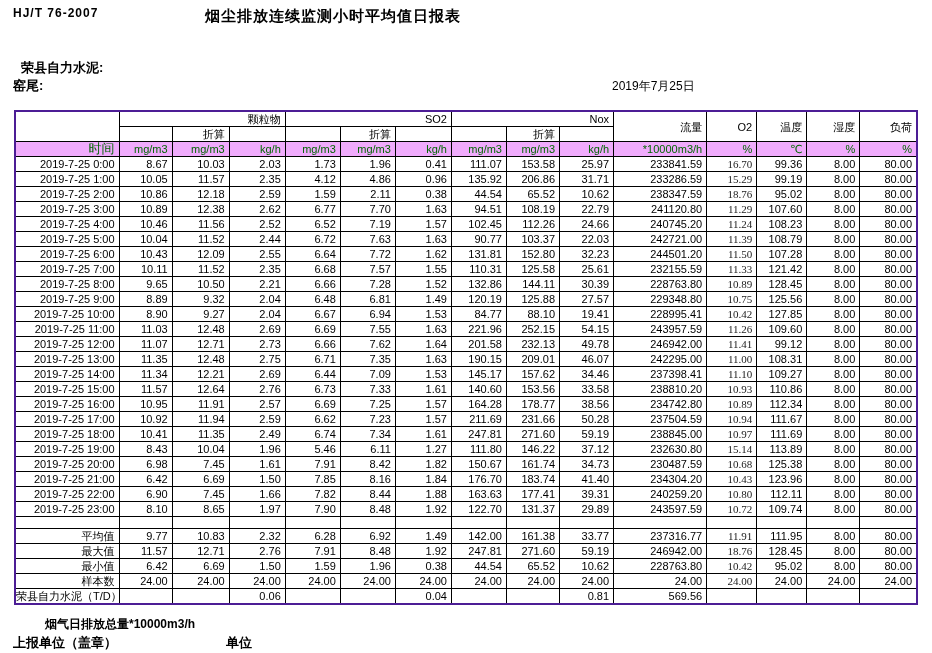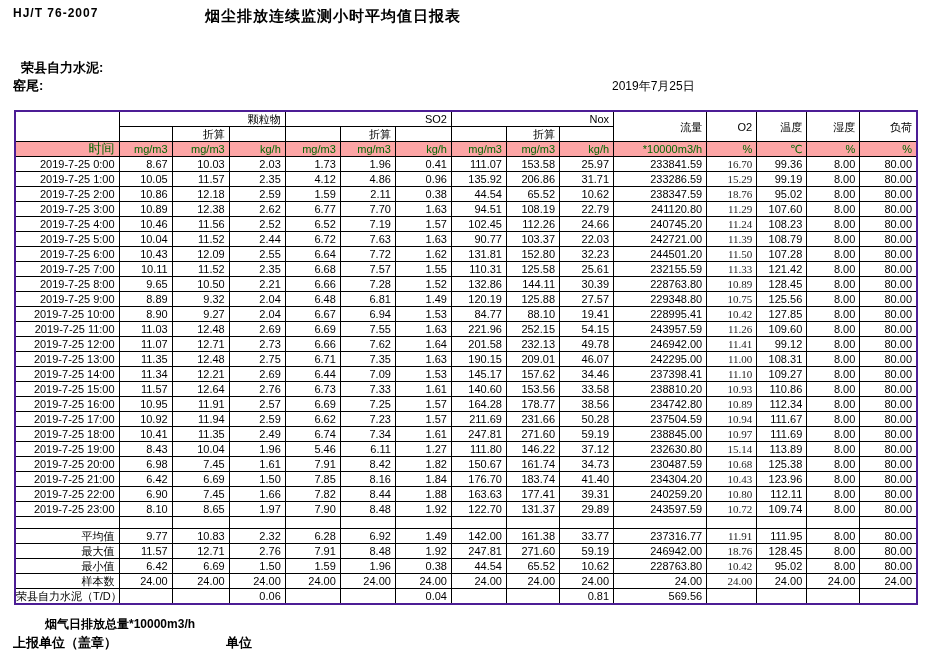--- a/index.html
+++ b/index.html
@@ -6,21 +6,21 @@
   body{width:932px;height:653px;font-family:"Liberation Sans","DejaVu Sans",sans-serif;color:#000;}
   .page{position:relative;width:932px;height:653px;background:#fff;overflow:hidden;}
   .doc-code{position:absolute;left:13px;top:6px;font-size:12px;font-weight:bold;letter-spacing:1px;}
   .title{position:absolute;left:205px;top:7px;font-size:15px;font-weight:bold;letter-spacing:1px;}
   .company{position:absolute;left:13px;top:59px;font-size:13px;font-weight:bold;margin-left:8px;}
   .kiln{position:absolute;left:13px;top:77px;font-size:13px;font-weight:bold;}
   .date{position:absolute;left:612px;top:78px;font-size:12px;}
   table.report{position:absolute;left:14px;top:110px;width:904px;border-collapse:collapse;table-layout:fixed;border:2px solid #4c1d95;}
   table.report td{border:1px solid #000;font-size:11px;height:14px;line-height:14px;padding:0 4px 0 0;text-align:right;white-space:nowrap;overflow:hidden;}
   thead td{text-align:center;padding:0;font-size:12px;height:15px;line-height:15px;}
-  .unit-row td{background:#fca5a5;color:#006600;font-size:11px;height:16px;line-height:16px;}
+  .unit-row td{background:#f0abfc;color:#006600;font-size:11px;height:16px;line-height:16px;}
   .unit-row td.time-head{font-size:13px;}
   td.time-cell{padding-right:4px;}
   td.o2-cell{font-family:"Liberation Serif","DejaVu Serif",serif;color:#222;}
   tr.spacer-row td{height:11px;line-height:11px;}
   td.sum-label{font-size:12px;padding-right:3px;}
   td.total-label{text-align:left;font-size:12px;padding:0 0 0 2px;}
   .footer-1{position:absolute;left:13px;top:616px;font-size:12px;font-weight:bold;margin-left:32px;}
   .footer-2{position:absolute;left:13px;top:634px;font-size:13px;font-weight:bold;}
   .footer-3{position:absolute;left:205px;top:634px;font-size:13px;font-weight:bold;margin-left:21px;}
 </style>

